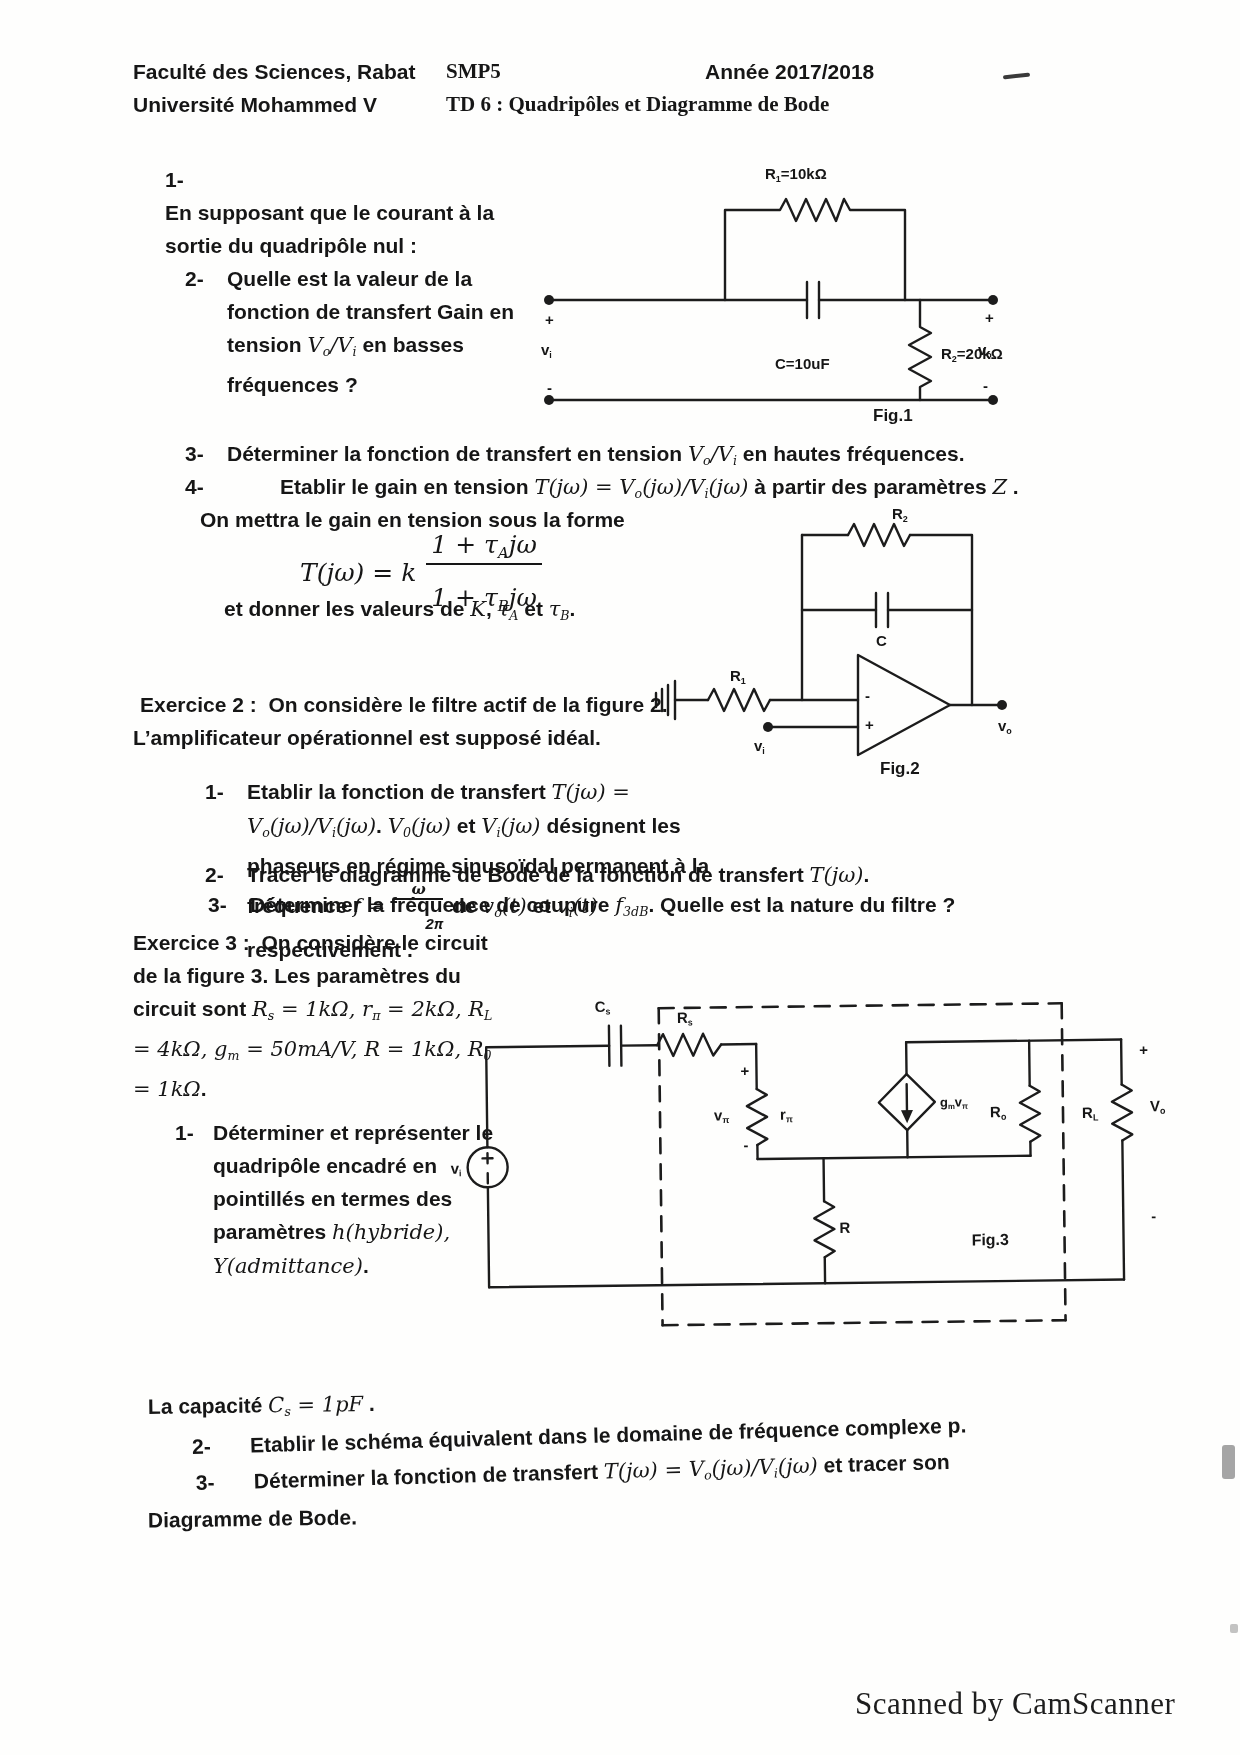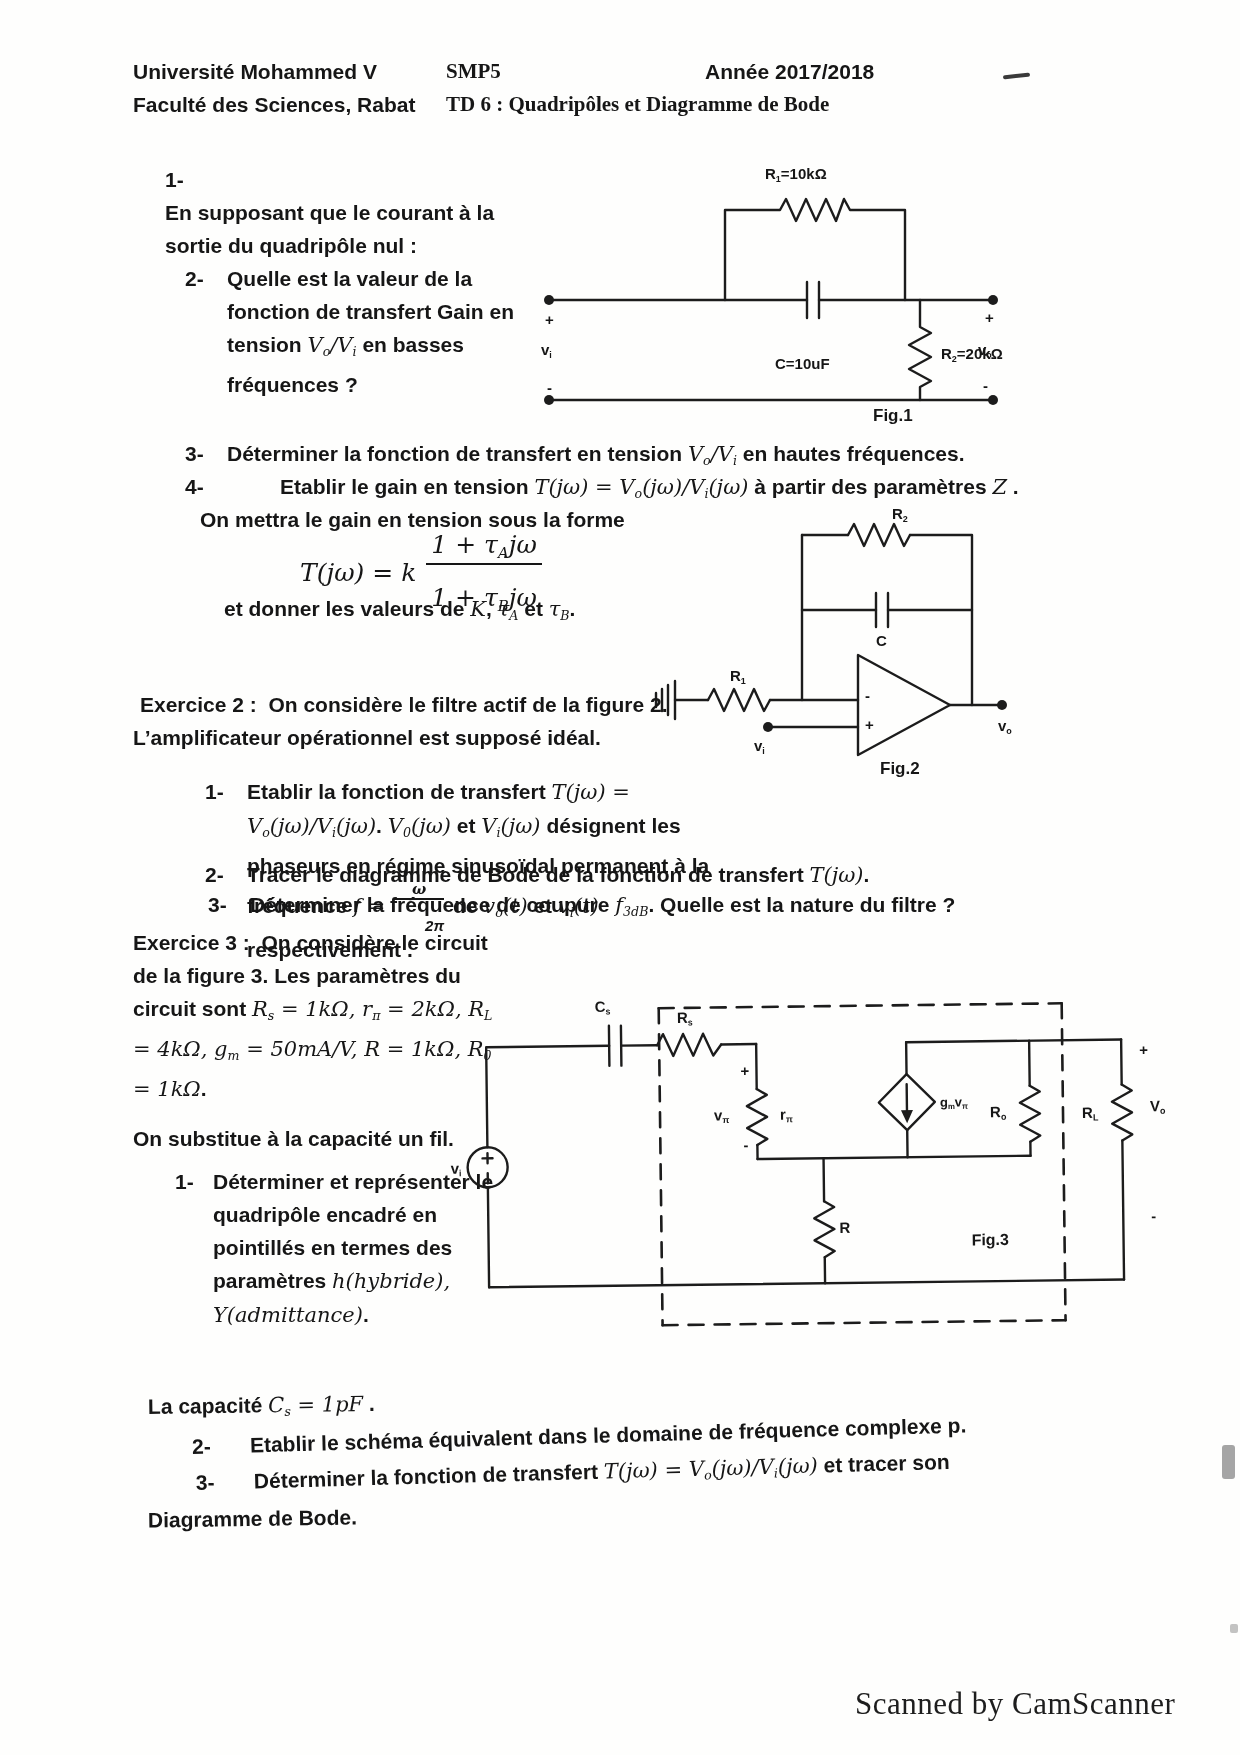--- a/index.html
+++ b/index.html
@@ -37,22 +37,22 @@
   .wire.dashed{stroke-dasharray:15 11;stroke-width:2.6;}
   .node{fill:#1c1c1c;stroke:none;}
   .solid{fill:#1c1c1c;stroke:none;}
   .scan-serif{font-family:"Liberation Serif",serif;font-weight:400;font-size:31px;color:#1d1d1d;letter-spacing:0.5px;}
   .artifact{background:#3a3a3a;}
 </style>
 </head>
 <body>
 
 <div class="abs txt" style="left:133px;top:55px;">
+  <p>Faculté des Sciences, Rabat</p>
   <p>Université Mohammed V</p>
-  <p>Faculté des Sciences, Rabat</p>
 </div>
 <div class="abs txt" style="left:446px;top:55px;font-family:Liberation Serif, serif;">
   <p>SMP5</p>
   <p>TD 6 : Quadripôles et Diagramme de Bode</p>
 </div>
 <div class="abs txt nowrap" style="left:705px;top:55px;">Année 2017/2018</div>
 <div class="abs artifact" style="left:1003px;top:74px;width:27px;height:4px;transform:rotate(-6deg);border-radius:2px;"></div>
 
 <div class="abs txt" style="left:133px;top:163px;width:432px;">
   <div class="li" style="margin-left:32px;">
@@ -170,36 +170,35 @@
 </div>
 
 <div class="abs txt" style="left:140px;top:688px;width:620px;">
   <p><b>Exercice 2 :</b>&nbsp; <span>On considère le filtre actif de la figure 2.</span></p>
   <p style="margin-left:-7px;">L’amplificateur opérationnel est supposé idéal.</p>
 </div>
 <div class="abs txt li" style="left:205px;top:775px;width:528px;">
   <span class="n">1-</span>
   <span class="t">
     <span>Etablir la fonction de transfert <i class="mi">T(jω) =</i> <i class="mi">V<sub>o</sub>(jω)/V<sub>i</sub>(jω)</i>. <i class="mi">V<sub>0</sub>(jω)</i> et <i class="mi">V<sub>i</sub>(jω)</i> désignent les phaseurs en régime sinusoïdal permanent à la fréquence <i class="mi">f =</i></span>
-    <span class="frac inline-frac"><span class="fn mi" style="font-style:italic;font-family:'DejaVu Serif',serif;">ω</span><span class="fd mi" style="font-style:italic;font-family:Liberation Sans, sans-serif;margin-left:31px;">2π</span></span>
+    <span class="frac inline-frac"><span class="fn mi" style="font-style:italic;font-family:'DejaVu Serif',serif;">ω</span><span class="fd mi" style="font-style:italic;font-family:Liberation Mono, monospace;margin-left:31px;">2π</span></span>
     <span>de <i class="mi">v<sub>o</sub>(t)</i> et <i class="mi">v<sub>i</sub>(t)</i> respectivement .</span>
   </span>
 </div>
 <div class="abs txt li nowrap" style="left:205px;top:858px;">
   <span class="n">2-</span>
   <span class="t">Tracer le diagramme de Bode de la fonction de transfert <i class="mi">T(jω)</i>.</span>
 </div>
 <div class="abs txt li nowrap" style="left:208px;top:888px;">
   <span class="n">3-</span>
   <span class="t">Déterminer la fréquence de coupure <i class="mi">f<sub>3dB</sub></i>. Quelle est la nature du filtre ?</span>
 </div>
 
 <div class="abs txt" style="left:133px;top:926px;width:362px;line-height:33px;">
   <p><b>Exercice 3 :</b>&nbsp; <span>On considère le circuit de la figure 3. Les paramètres du circuit sont <i class="mi">R<sub>s</sub> = 1kΩ, r<sub>π</sub> = 2kΩ, R<sub>L</sub> = 4kΩ, g<sub>m</sub> = 50mA/V, R = 1kΩ, R<sub>0</sub> = 1kΩ</i>.</span></p>
-  <p class="mt16">On substitue à la capacité un fil.</p>
   <div class="li mt8" style="margin-left:42px;">
     <span class="n" style="flex-basis:38px;">1-</span>
     <span class="t">Déterminer et représenter le quadripôle encadré en pointillés en termes des paramètres <i class="mi">h(hybride), Y(admittance)</i>.</span>
   </div>
 </div>
 <div class="abs txt nowrap" style="left:148px;top:1390px;transform:rotate(-0.8deg);transform-origin:left center;">La capacité <i class="mi">C<sub>s</sub> = 1pF</i> .</div>
 <div class="abs txt li nowrap" style="left:192px;top:1430px;transform:rotate(-1.6deg);transform-origin:left center;">
   <span class="n" style="flex-basis:58px;">2-</span>
   <span class="t">Etablir le schéma équivalent dans le domaine de fréquence complexe p.</span>
 </div>

